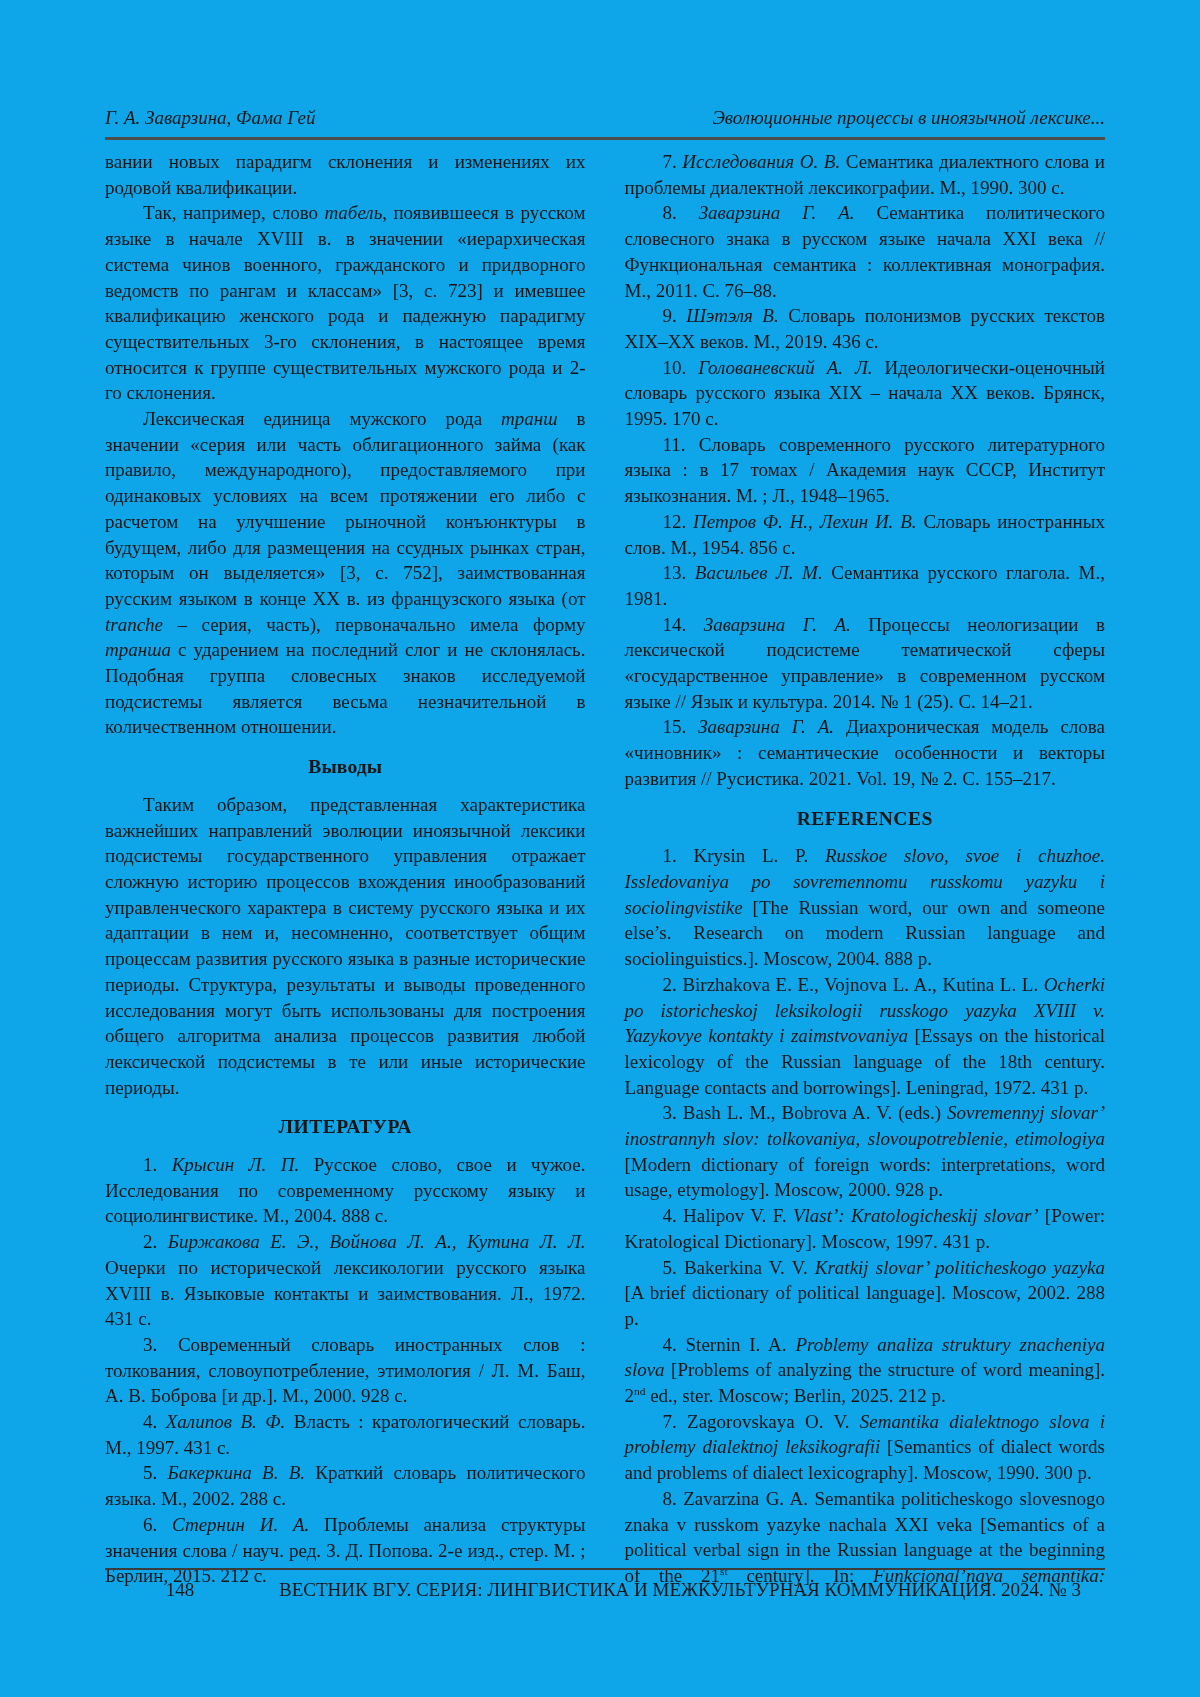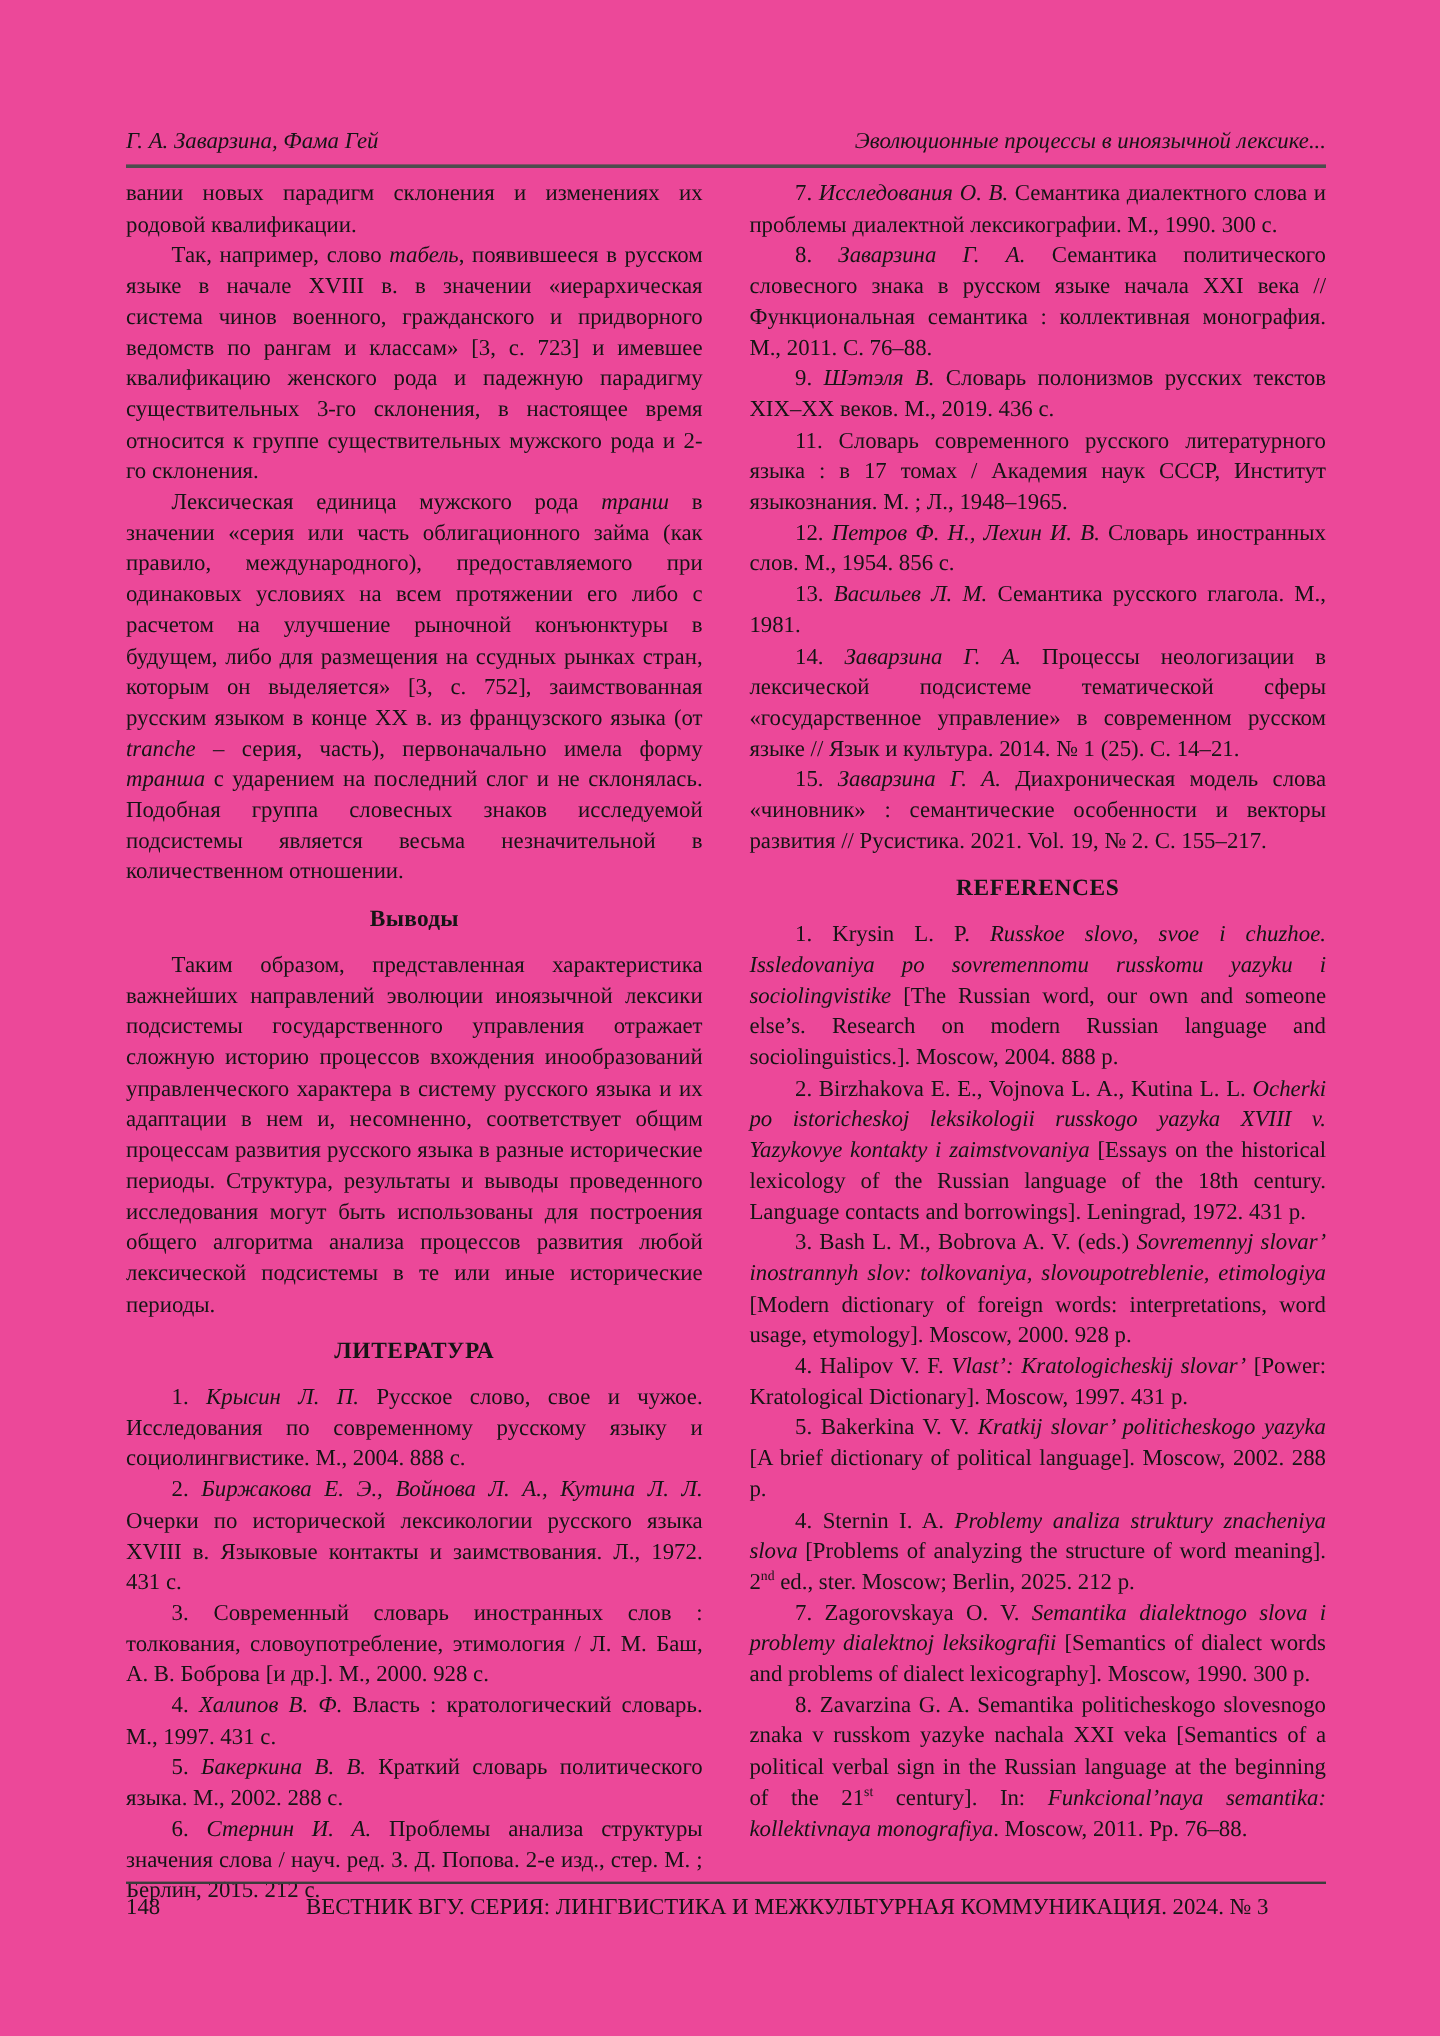--- a/index.html
+++ b/index.html
@@ -2,21 +2,21 @@
 <html><head>
 <meta charset="utf-8">
 <style>
   html,body{margin:0;padding:0;background:#ffffff;}
   body{
     width:1200px;height:1697px;
     font-family:"Liberation Serif","DejaVu Serif",serif;
     color:#151515;
     -webkit-font-smoothing:antialiased;
   }
-  .page{position:relative;width:1200px;height:1697px;overflow:hidden;background:#ec4899;}
+  .page{position:relative;width:1200px;height:1697px;overflow:hidden;background:#0ea5e9;}
   .content{position:absolute;left:105px;top:106px;width:1000px;}
   .running-header{
     display:flex;justify-content:space-between;align-items:flex-end;
     font-style:italic;font-size:19px;line-height:24px;
     padding-bottom:7px;border-bottom:3px solid #4d4d4d;
   }
   .columns{
     display:flex;gap:39px;
     margin-top:9px;
     font-size:19px;line-height:25.7px;
@@ -32,21 +32,21 @@
   }
   .heading.bold{font-weight:bold;letter-spacing:0.2px;}
   .ref-item{margin:0;text-indent:38px;text-align:justify;}
   .i{font-style:italic;}
   .sup{vertical-align:super;font-size:0.6em;line-height:0;}
   .footer{
     position:absolute;left:105px;top:1568px;width:1000px;
     border-top:2px solid #3c3c3c;
     padding-top:8px;
     display:flex;align-items:baseline;
-    font-size:19px;line-height:23px;
+    font-size:19px;line-height:23px;text-align:center;
   }
   .footer .pn{width:150px;flex:0 0 150px;}
   .footer .jt{flex:1;}
 </style>
 </head>
 <body>
 
 <div class="page">
 
   <div class="content">
@@ -73,20 +73,21 @@
             <p class="ref-item"><span>5. </span><span class="i">Бакеркина В. В.</span><span> Краткий словарь политического языка. М., 2002. 288 с.</span></p>
             <p class="ref-item"><span>6. </span><span class="i">Стернин И. А.</span><span> Проблемы анализа структуры значения слова / науч. ред. З. Д. Попова. 2-е изд., стер. М. ; Берлин, 2015. 212 с.</span></p>
           </div>
       </div>
 
       <div class="col">
         <div>
             <p class="ref-item"><span>7. </span><span class="i">Исследования О. В.</span><span> Семантика диалектного слова и проблемы диалектной лексикографии. М., 1990. 300 с.</span></p>
             <p class="ref-item"><span>8. </span><span class="i">Заварзина Г. А.</span><span> Семантика политического словесного знака в русском языке начала XXI века // Функциональная семантика : коллективная монография. М., 2011. С. 76–88.</span></p>
             <p class="ref-item"><span>9. </span><span class="i">Шэтэля В.</span><span> Словарь полонизмов русских текстов XIX–XX веков. М., 2019. 436 с.</span></p>
+            <p class="ref-item"><span>10. </span><span class="i">Голованевский А. Л.</span><span> Идеологически-оценочный словарь русского языка XIX – начала XX веков. Брянск, 1995. 170 с.</span></p>
             <p class="ref-item"><span>11. Словарь современного русского литературного языка : в 17 томах / Академия наук СССР, Институт языкознания. М. ; Л., 1948–1965.</span></p>
             <p class="ref-item"><span>12. </span><span class="i">Петров Ф. Н., Лехин И. В.</span><span> Словарь иностранных слов. М., 1954. 856 с.</span></p>
             <p class="ref-item"><span>13. </span><span class="i">Васильев Л. М.</span><span> Семантика русского глагола. М., 1981.</span></p>
             <p class="ref-item"><span>14. </span><span class="i">Заварзина Г. А.</span><span> Процессы неологизации в лексической подсистеме тематической сферы «государственное управление» в современном русском языке // Язык и культура. 2014. № 1 (25). С. 14–21.</span></p>
             <p class="ref-item"><span>15. </span><span class="i">Заварзина Г. А.</span><span> Диахроническая модель слова «чиновник» : семантические особенности и векторы развития // Русистика. 2021. Vol. 19, № 2. С. 155–217.</span></p>
           </div>
         <div class="heading">REFERENCES</div>
         <div>
             <p class="ref-item"><span>1. Krysin L. P. </span><span class="i">Russkoe slovo, svoe i chuzhoe. Issledovaniya po sovremennomu russkomu yazyku i sociolingvistike</span><span> [The Russian word, our own and someone else’s. Research on modern Russian language and sociolinguistics.]. Moscow, 2004. 888 p.</span></p>
             <p class="ref-item"><span>2. Birzhakova E. E., Vojnova L. A., Kutina L. L. </span><span class="i">Ocherki po istoricheskoj leksikologii russkogo yazyka XVIII v. Yazykovye kontakty i zaimstvovaniya</span><span> [Essays on the historical lexicology of the Russian language of the 18th century. Language contacts and borrowings]. Leningrad, 1972. 431 p.</span></p>

